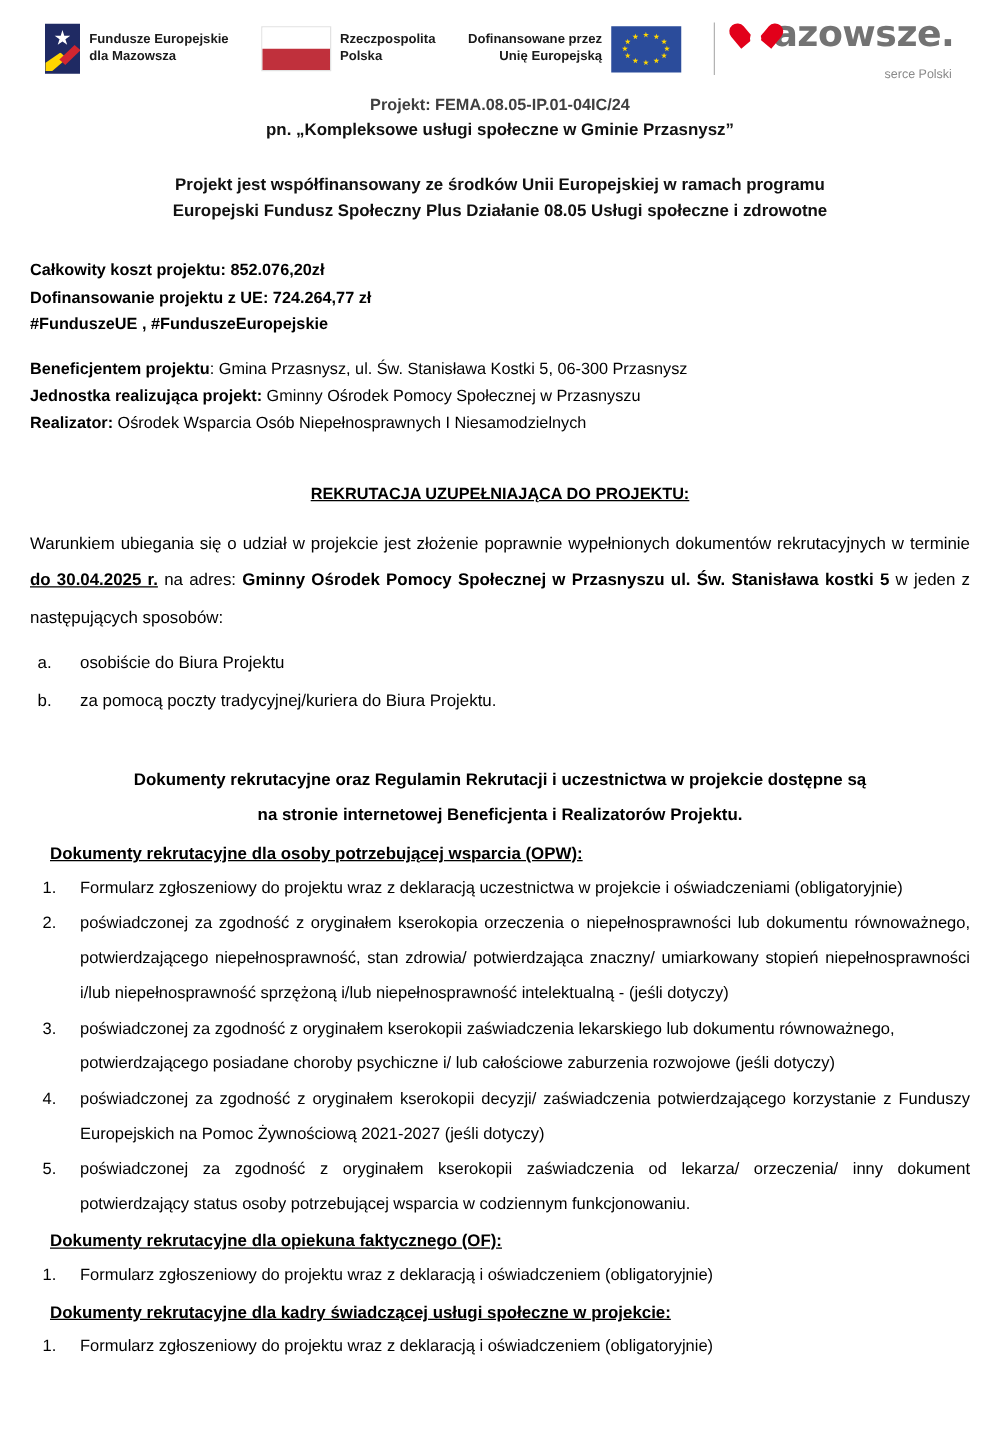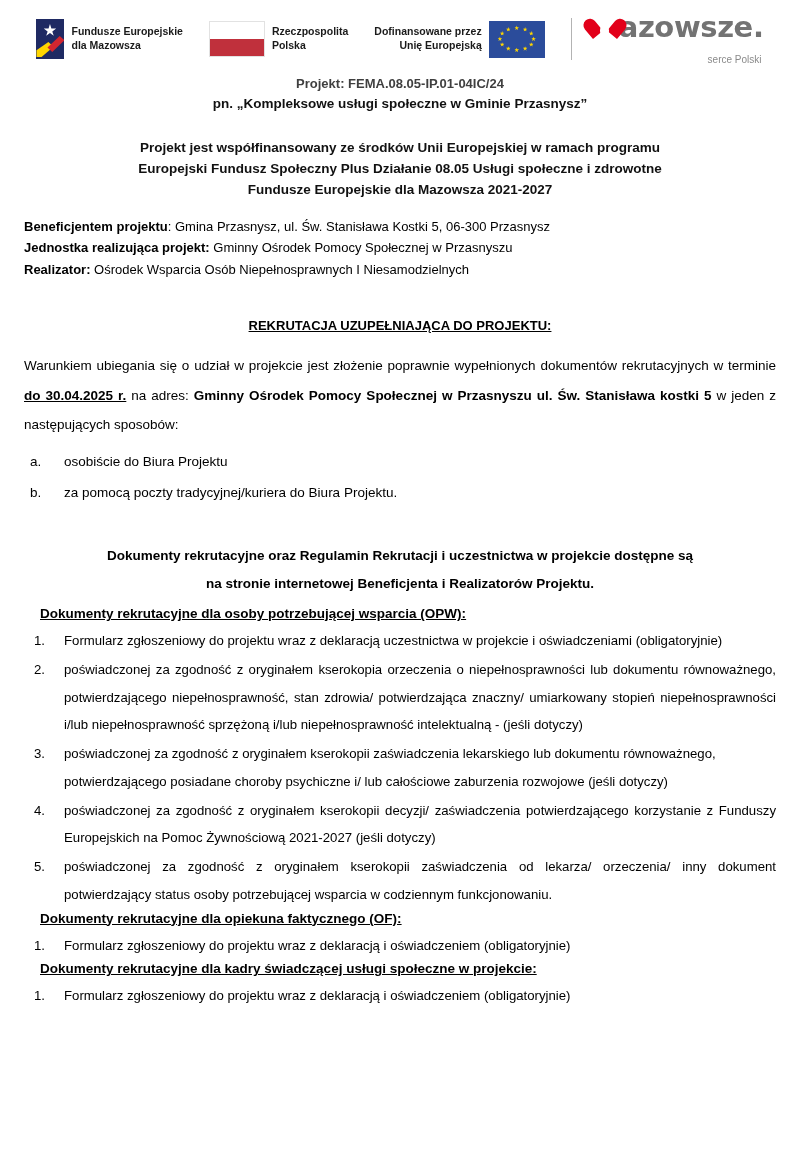--- a/index.html
+++ b/index.html
@@ -243,21 +243,21 @@
     line-height: 2.1;
   }
 
   .doc-heading {
     margin-top: 8px;
     font-size: 13.5px;
     font-weight: bold;
     text-decoration: underline;
     padding-left: 16px;
   }
-  .doc-heading.tight { margin-top: 2px; }
+  .doc-heading.tight { margin-top: 8px; }
 
   ol.num {
     list-style: none;
     margin: 6px 0 0 0;
     padding: 0;
     font-size: 13.2px;
     line-height: 2.1;
   }
   ol.num li {
     position: relative;
@@ -332,23 +332,27 @@
   </div>
 
   <div class="doc">
 
     <div class="title-line">Projekt: FEMA.08.05-IP.01-04IC/24</div>
     <div class="title-line2">pn. „Kompleksowe usługi społeczne w Gminie Przasnysz”</div>
 
     <div class="subtitle-block">
       <div>Projekt jest współfinansowany ze środków Unii Europejskiej w ramach programu</div>
       <div>Europejski Fundusz Społeczny Plus Działanie 08.05 Usługi społeczne i zdrowotne</div>
-      <div>Fundusze Europejskie dla Mazowsza 2021-2027</div>
-    </div>
-
+    </div>
+
+    <div class="facts">
+      <div>Całkowity koszt projektu: 852.076,20zł</div>
+      <div>Dofinansowanie projektu z UE: 724.264,77 zł</div>
+      <div>#FunduszeUE , #FunduszeEuropejskie</div>
+    </div>
 
     <div class="parties">
       <div>
         <span class="bold">Beneficjentem projektu</span><span>: Gmina Przasnysz, ul. Św. Stanisława Kostki 5, 06-300 Przasnysz</span>
       </div>
       <div>
         <span class="bold">Jednostka realizująca projekt:</span><span> Gminny Ośrodek Pomocy Społecznej w Przasnyszu</span>
       </div>
       <div>
         <span class="bold">Realizator:</span><span> Ośrodek Wsparcia Osób Niepełnosprawnych I Niesamodzielnych</span>

